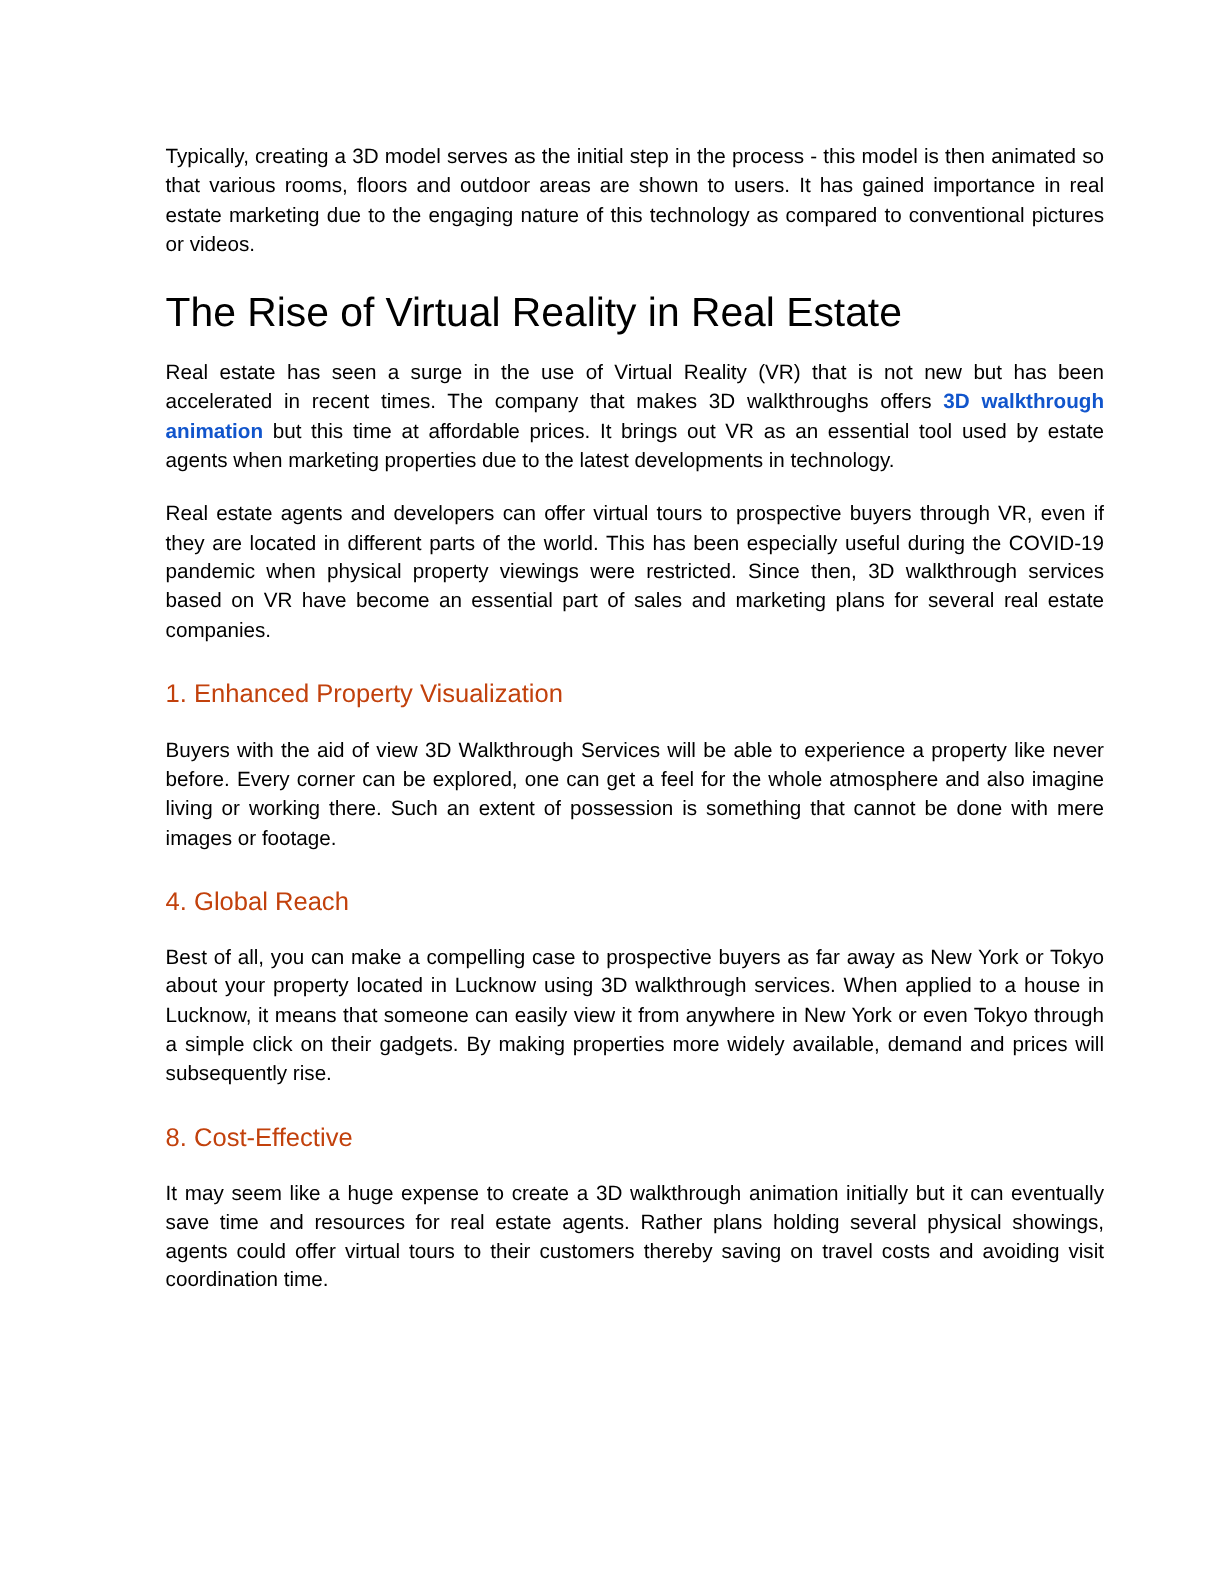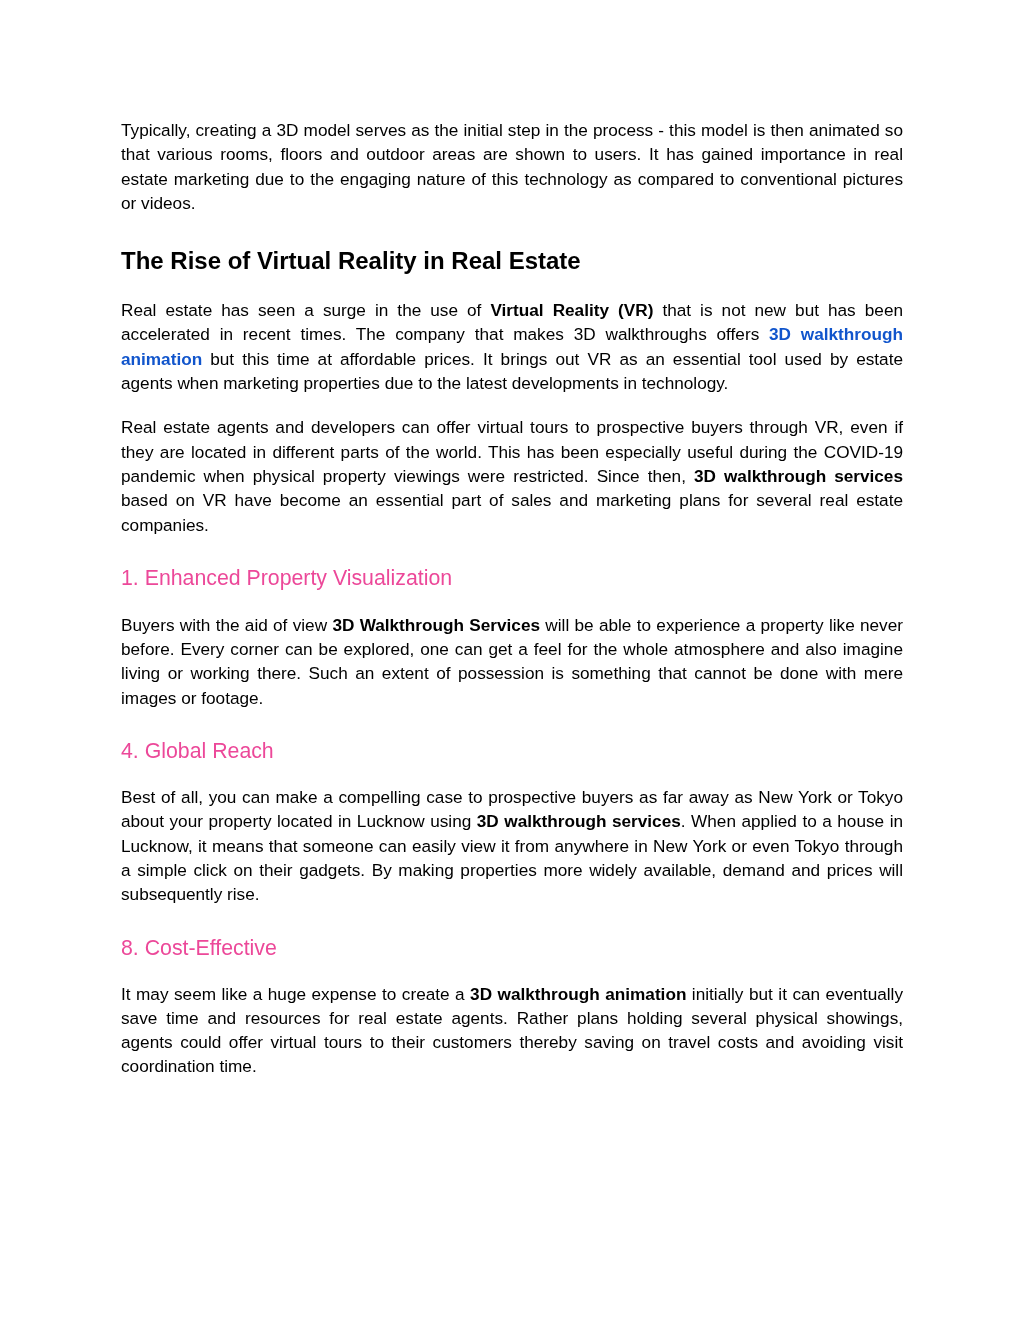--- a/index.html
+++ b/index.html
@@ -10,50 +10,50 @@
     body {
       width: 1024px;
       height: 1325px;
       position: relative;
       overflow: hidden;
       font-family: "Liberation Sans", sans-serif;
       color: #000000;
     }
     .page {
       position: absolute;
-      left: 121px;
+      left: 138px;
       top: 118px;
       width: 782px;
     }
     p.para {
       margin: 0;
       font-size: 17.2px;
       line-height: 24.3px;
       text-align: justify;
       color: #000000;
     }
-    p.para b { font-weight: bold; }
+    p.para b { font-weight: normal; }
     a.link {
       color: #1155cc;
       font-weight: bold;
       text-decoration: none;
     }
     h2.h2 {
       margin: 0;
-      font-weight: bold;
-      font-size: 24px;
+      font-weight: normal;
+      font-size: 34px;
       line-height: 32px;
       color: #000000;
     }
     h3.h3 {
       margin: 0;
       font-weight: normal;
       font-size: 21.3px;
       line-height: 28px;
-      color: #ec4899;
+      color: #c2410c;
     }
   </style>
 </head>
 <body>
 
 <div class="page">
 
   <p class="para" style="margin-top:0;">
     <span>Typically, creating a 3D model serves as the initial step in the process - this model is then animated so that various rooms, floors and outdoor areas are shown to users. It has gained importance in real estate marketing due to the engaging nature of this technology as compared to conventional pictures or videos.</span>
   </p>

